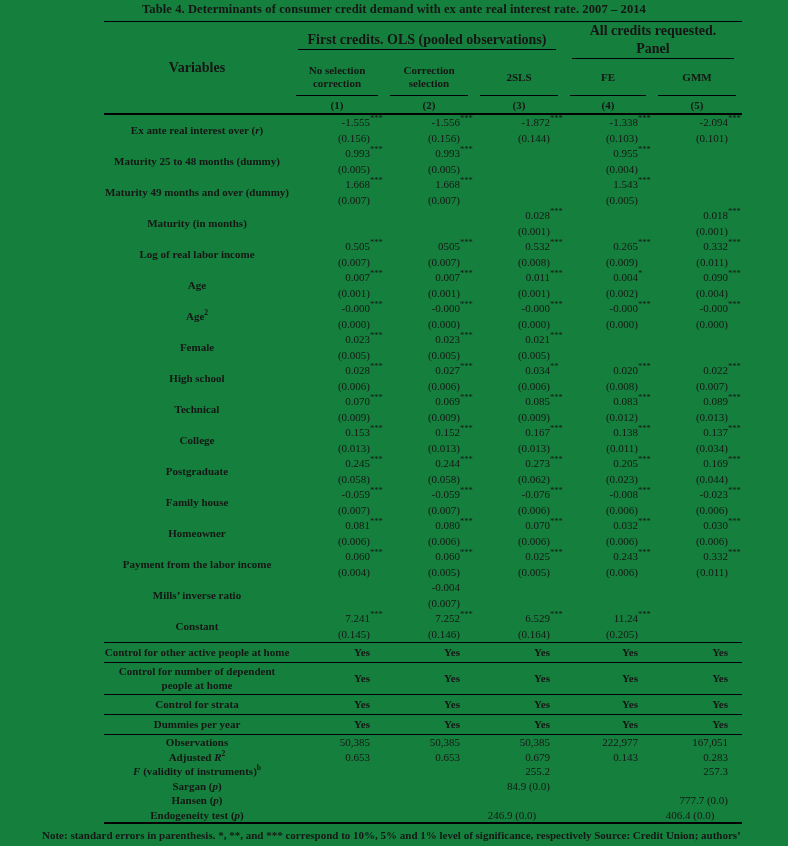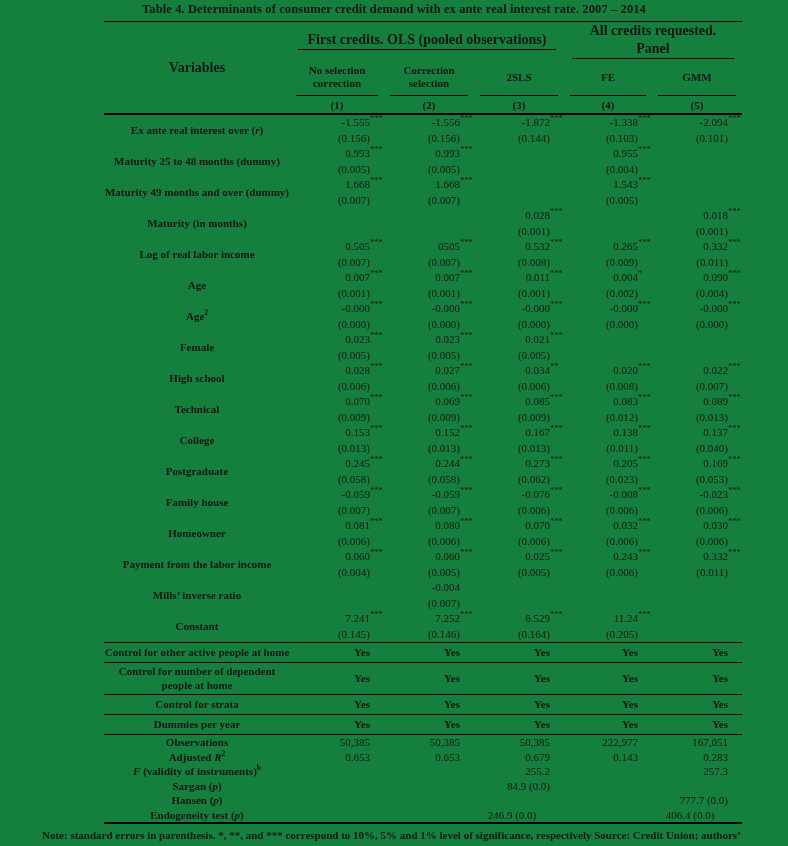--- a/index.html
+++ b/index.html
@@ -239,36 +239,36 @@
           <td class="num"><span class="vw">0.152<span class="stars">***</span></span></td>
           <td class="num"><span class="vw">0.167<span class="stars">***</span></span></td>
           <td class="num"><span class="vw">0.138<span class="stars">***</span></span></td>
           <td class="num"><span class="vw">0.137<span class="stars">***</span></span></td>
         </tr>
         <tr>
           <td class="num">(0.013)</td>
           <td class="num">(0.013)</td>
           <td class="num">(0.013)</td>
           <td class="num">(0.011)</td>
-          <td class="num">(0.040)</td>
+          <td class="num">(0.034)</td>
         </tr>
         <tr>
           <td class="lab" rowspan="2"><span>Postgraduate</span></td>
           <td class="num"><span class="vw">0.245<span class="stars">***</span></span></td>
           <td class="num"><span class="vw">0.244<span class="stars">***</span></span></td>
           <td class="num"><span class="vw">0.273<span class="stars">***</span></span></td>
           <td class="num"><span class="vw">0.205<span class="stars">***</span></span></td>
           <td class="num"><span class="vw">0.169<span class="stars">***</span></span></td>
         </tr>
         <tr>
           <td class="num">(0.058)</td>
           <td class="num">(0.058)</td>
           <td class="num">(0.062)</td>
           <td class="num">(0.023)</td>
-          <td class="num">(0.053)</td>
+          <td class="num">(0.044)</td>
         </tr>
         <tr>
           <td class="lab" rowspan="2"><span>Family house</span></td>
           <td class="num"><span class="vw">-0.059<span class="stars">***</span></span></td>
           <td class="num"><span class="vw">-0.059<span class="stars">***</span></span></td>
           <td class="num"><span class="vw">-0.076<span class="stars">***</span></span></td>
           <td class="num"><span class="vw">-0.008<span class="stars">***</span></span></td>
           <td class="num"><span class="vw">-0.023<span class="stars">***</span></span></td>
         </tr>
         <tr>

